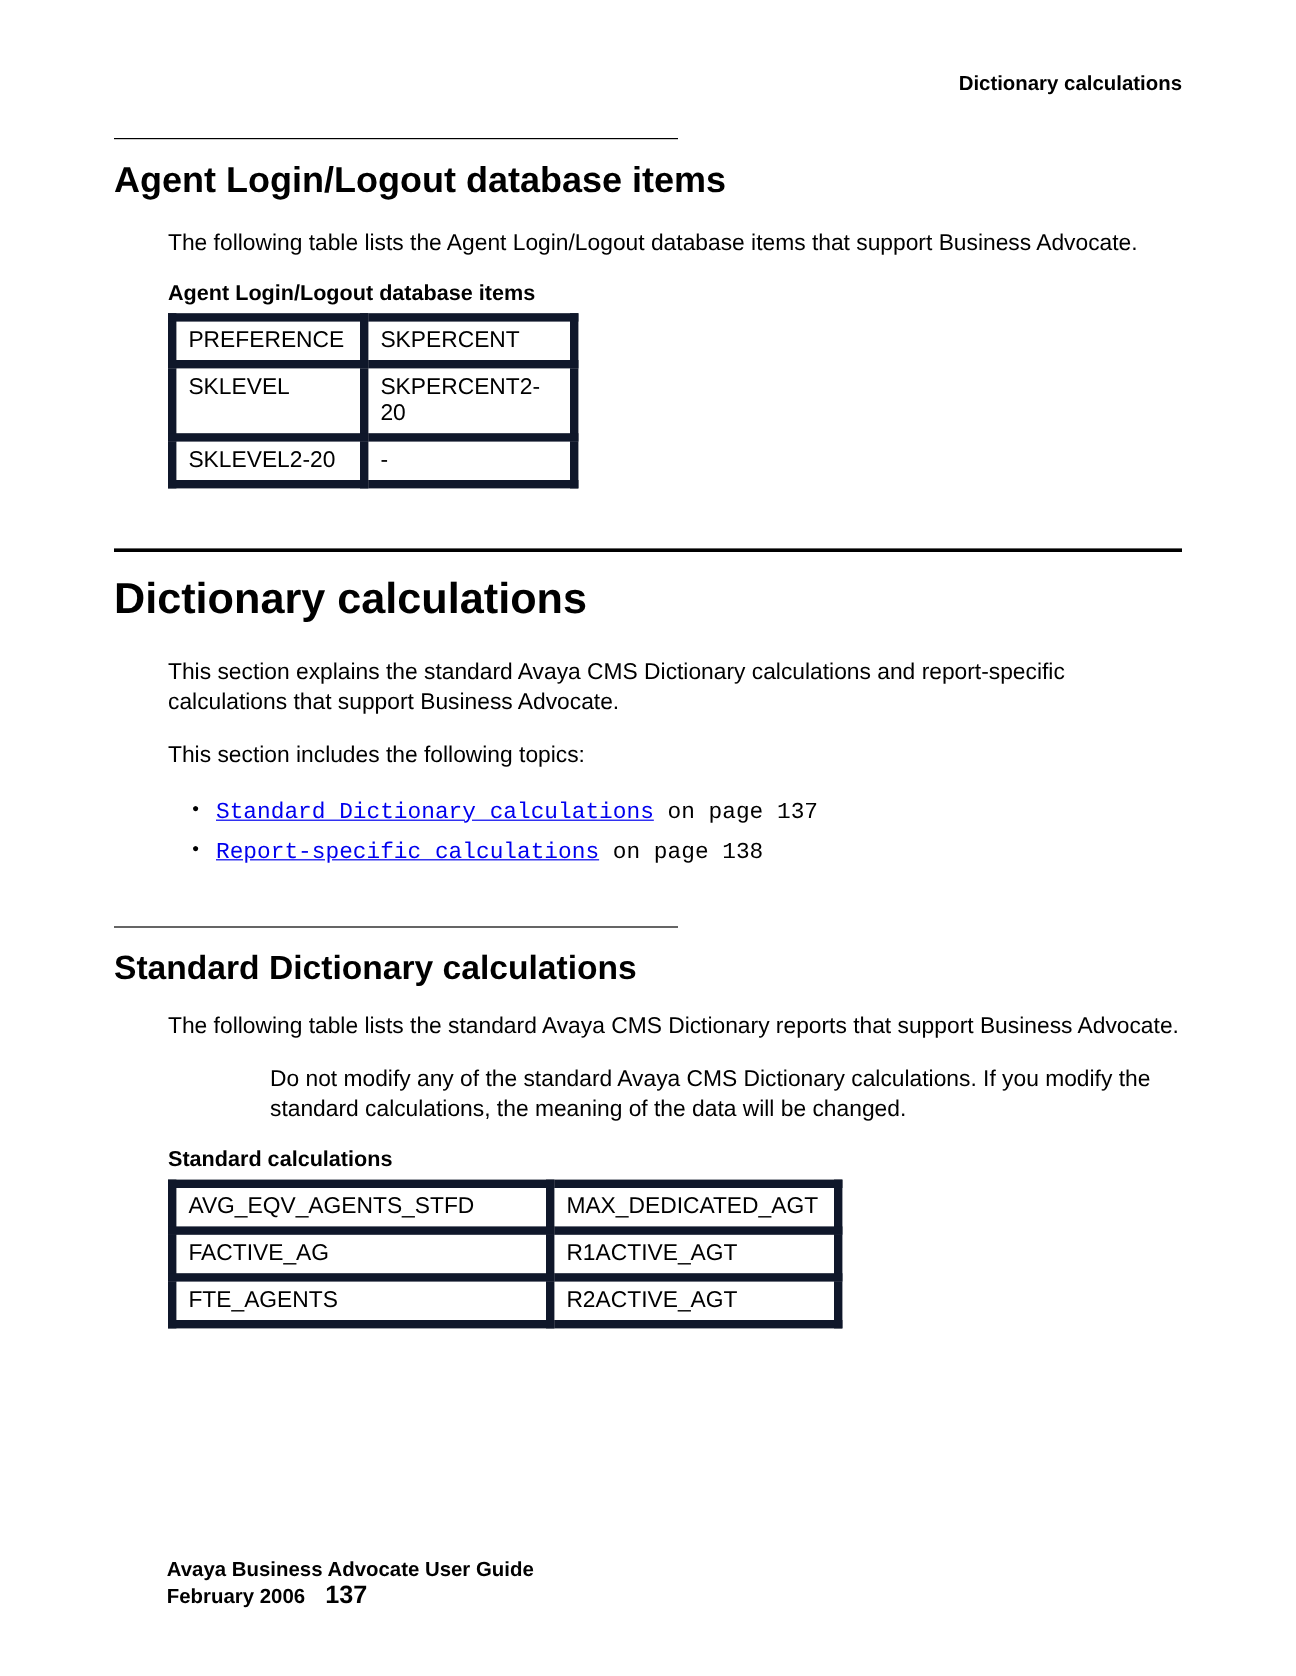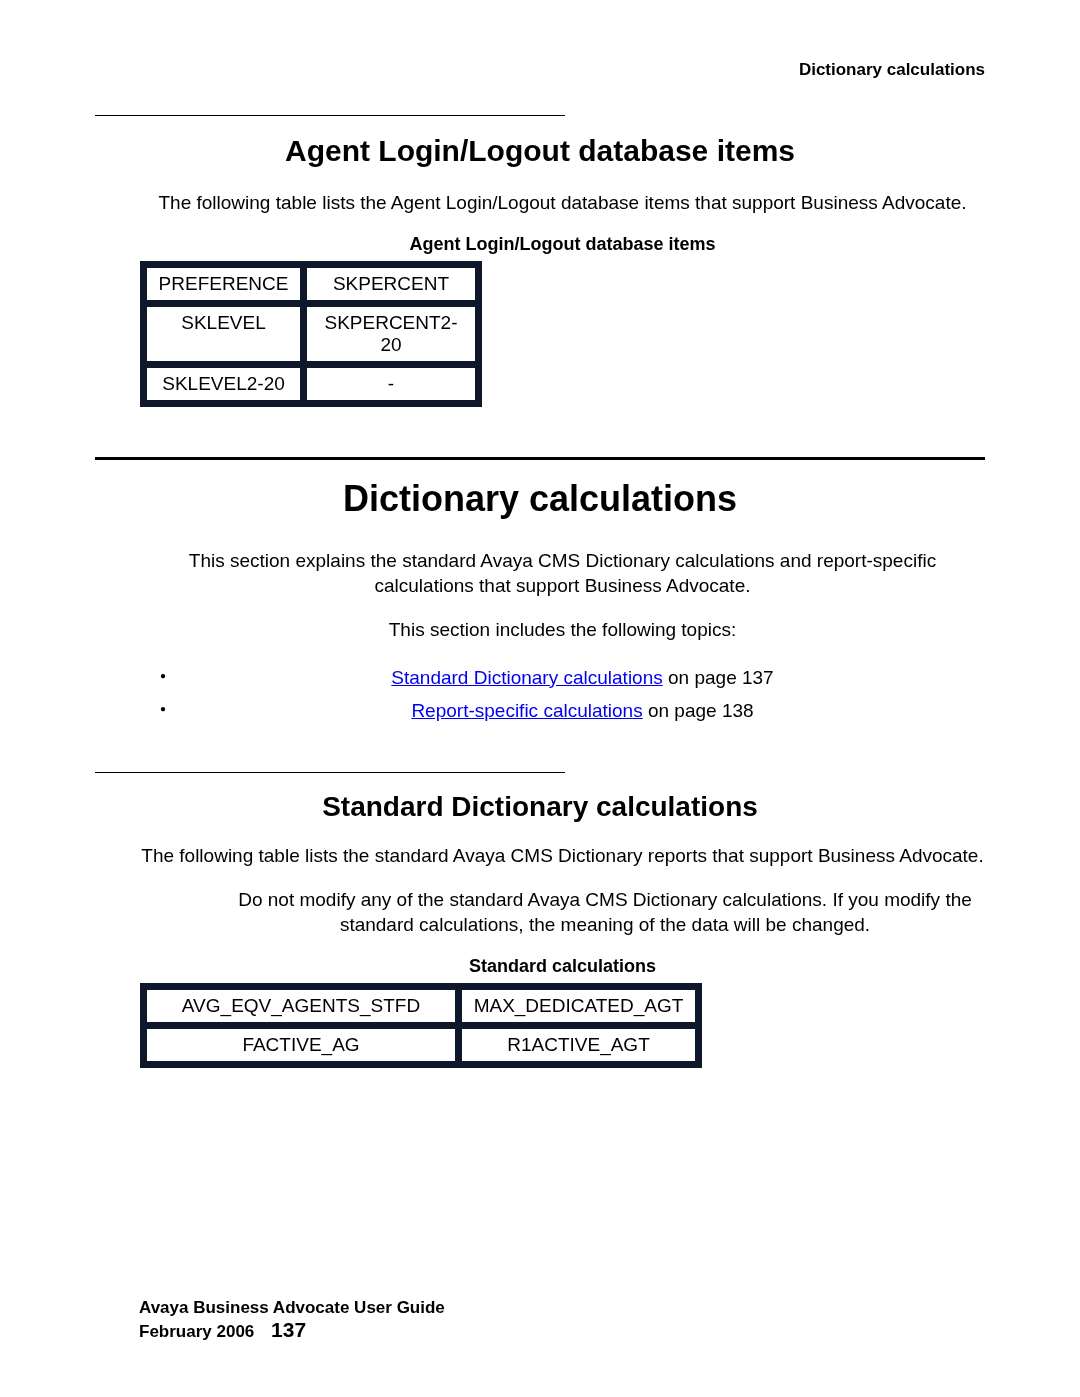--- a/index.html
+++ b/index.html
@@ -60,20 +60,21 @@
     .body-text-indent {
       font-size: 19px;
       line-height: 1.35;
       margin-left: 130px;
       margin-bottom: 18px;
     }
     ul.topic-list {
       list-style: none;
       margin-left: 65px;
       margin-bottom: 22px;
+      font-family: Liberation Mono, monospace;
     }
     ul.topic-list li {
       font-size: 19px;
       line-height: 1.75;
       position: relative;
       padding-left: 20px;
     }
     ul.topic-list li::before {
       content: "●";
       position: absolute;
@@ -98,21 +99,20 @@
       border-collapse: collapse;
     }
     table.data-table td {
       border: 7px solid #0f172a;
       padding: 5px 10px;
       font-size: 19px;
       vertical-align: top;
     }
     .section-block {
       margin-bottom: 45px;
-      text-align: center;
     }
     .footer {
       position: absolute;
       bottom: 55px;
       left: 95px;
       right: 95px;
       display: flex;
       justify-content: flex-end;
       align-items: baseline;
       font-size: 17px;
@@ -186,20 +186,24 @@
       <table class="data-table">
         <tbody>
             <tr>
           <td style="width:315px">AVG_EQV_AGENTS_STFD</td>
           <td style="width:240px">MAX_DEDICATED_AGT</td>
         </tr>
         <tr>
           <td>FACTIVE_AG</td>
           <td>R1ACTIVE_AGT</td>
         </tr>
+        <tr>
+          <td>FTE_AGENTS</td>
+          <td>R2ACTIVE_AGT</td>
+        </tr>
       </tbody>
         </table>
     </div>
   </div>
 </div>
 
 <div class="footer">
   <span class="footer-left">Avaya Business Advocate User Guide</span>
   <span class="footer-right">
     <span>February 2006</span>

